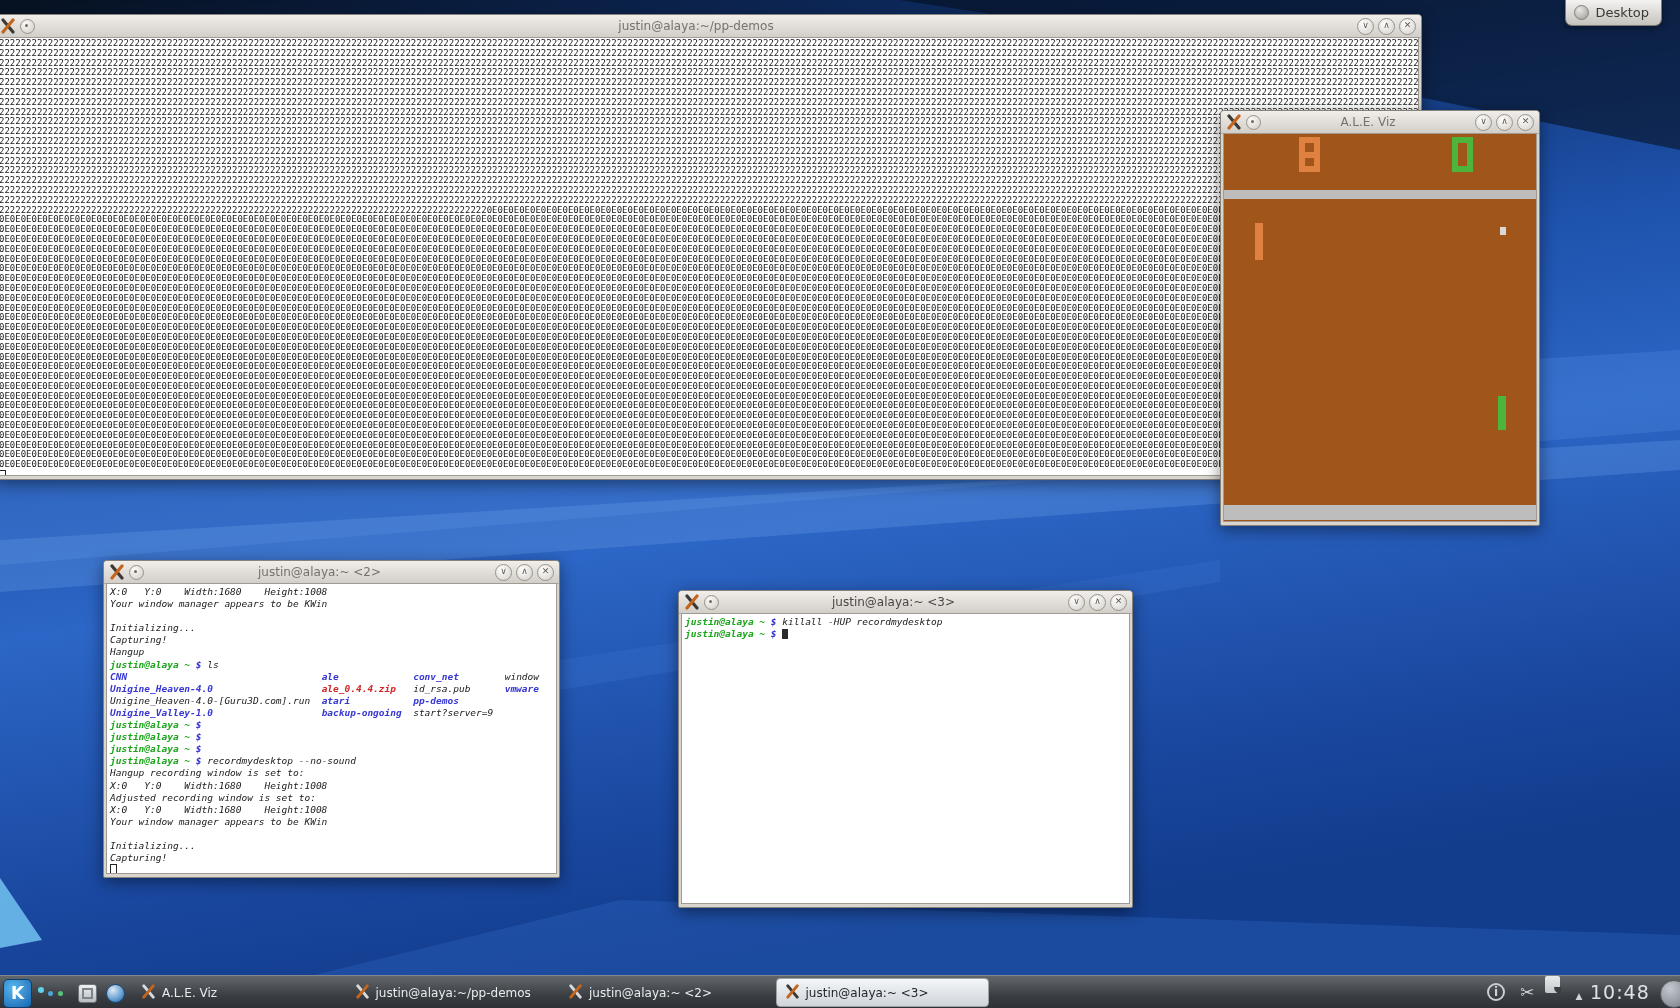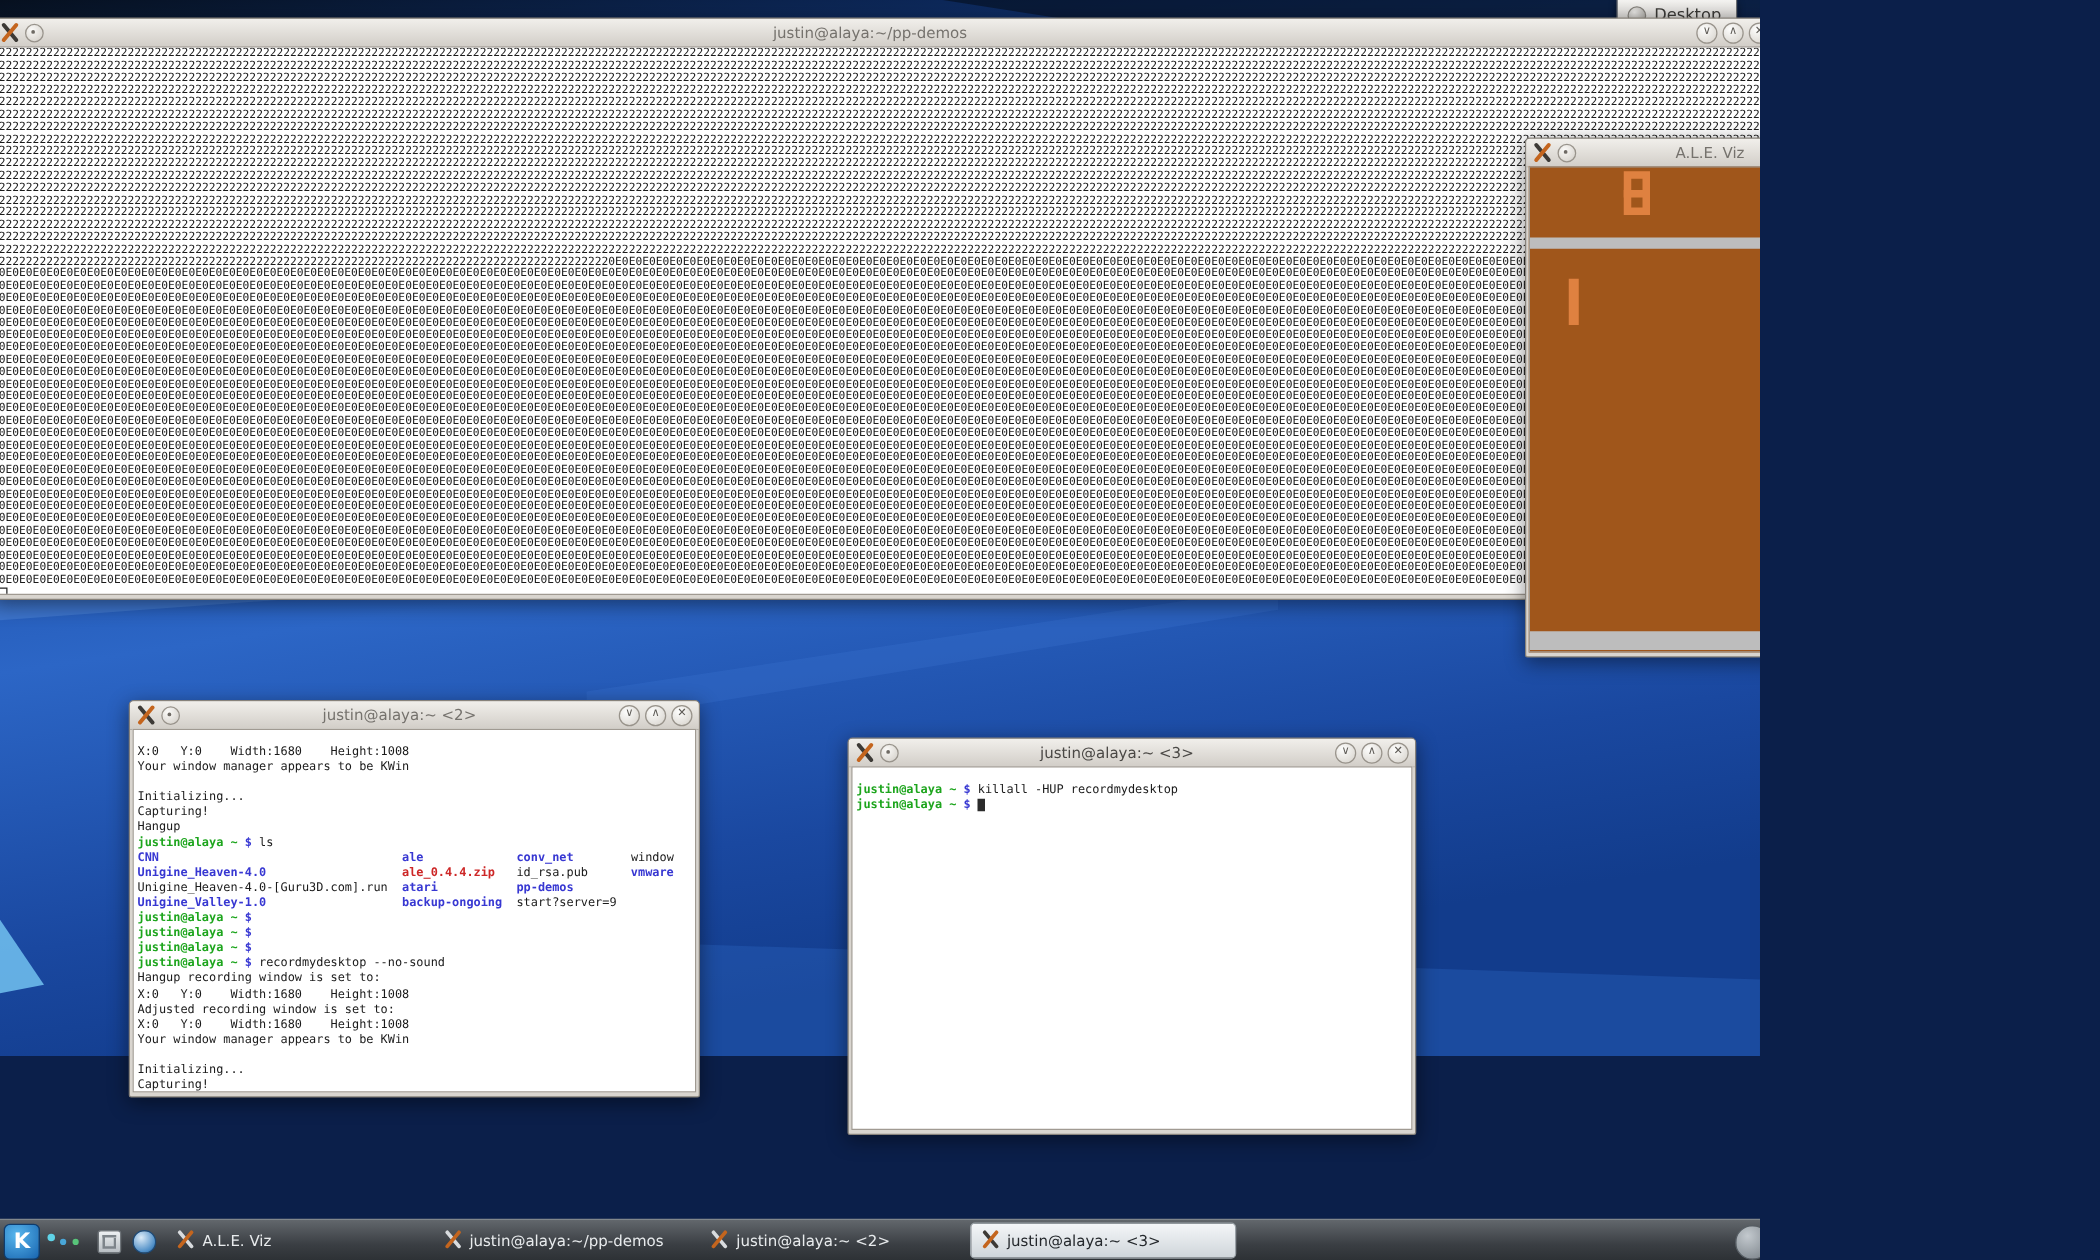--- a/index.html
+++ b/index.html
@@ -1,17 +1,17 @@
 <!DOCTYPE html>
 <html><head>
 <meta charset="utf-8">
 <style>
   html,body{margin:0;padding:0;width:1680px;height:1008px;overflow:hidden;background:#0b1f4a;
     font-family:"DejaVu Sans", sans-serif;}
-  #stage{position:relative;width:1408px;height:1008px;overflow:hidden;}
+  #stage{position:relative;width:1680px;height:1008px;overflow:hidden;}
   #wallpaper{position:absolute;inset:0;}
 
   
   .window{position:absolute;background:#d9d5cf;border:1px solid #87827b;border-radius:4px 4px 2px 2px;
     box-shadow:0 4px 16px rgba(0,0,0,.45);}
   .titlebar{height:22px;display:flex;align-items:center;gap:4px;padding:0 5px;
     background:linear-gradient(#f1efeb,#d2cec8);border-bottom:1px solid #b2ada5;border-radius:3px 3px 0 0;}
   .title{flex:1;text-align:center;font-size:12px;color:#75726d;white-space:nowrap;overflow:hidden;}
   .focused .title{color:#4a4845;}
   .win-btn{width:15px;height:15px;border-radius:50%;flex:0 0 auto;
@@ -22,21 +22,21 @@
   .pin-btn::after{content:'';position:absolute;left:4px;top:4px;width:3px;height:3px;border-radius:50%;background:#6e6a64;}
   .app-icon{width:16px;height:16px;flex:0 0 auto;}
   .content{position:absolute;left:2px;right:2px;top:22px;bottom:3px;background:#fff;overflow:hidden;
     border:1px solid #a09a92;}
 
   
   .term{font-family:"DejaVu Sans Mono", monospace;color:#1a1a1a;}
   .tline{white-space:pre;}
   .term-big .tline{font-size:9px;line-height:9.8px;letter-spacing:0;}
   .term-std .tline{font-size:9.5px;line-height:12.1px;}
-  .term-std{padding:12px 0 0 3px;}
+  .term-std{padding:2px 0 0 3px;font-style:italic;}
   .term-big{padding:1px 0 0 1px;}
   .k{color:#1a1a1a;}
   .g{color:#1da51d;font-weight:bold;margin-top:29px;}
   .b{color:#3737d2;font-weight:bold;}
   .r{color:#cd2727;font-weight:bold;}
   .cur-h{display:inline-block;width:5px;height:9px;border:1px solid #222;vertical-align:baseline;}
   .cur-f{display:inline-block;width:6px;height:10px;background:#2b2b2b;vertical-align:text-bottom;}
 
   
   #pong-field{position:absolute;inset:0;}

